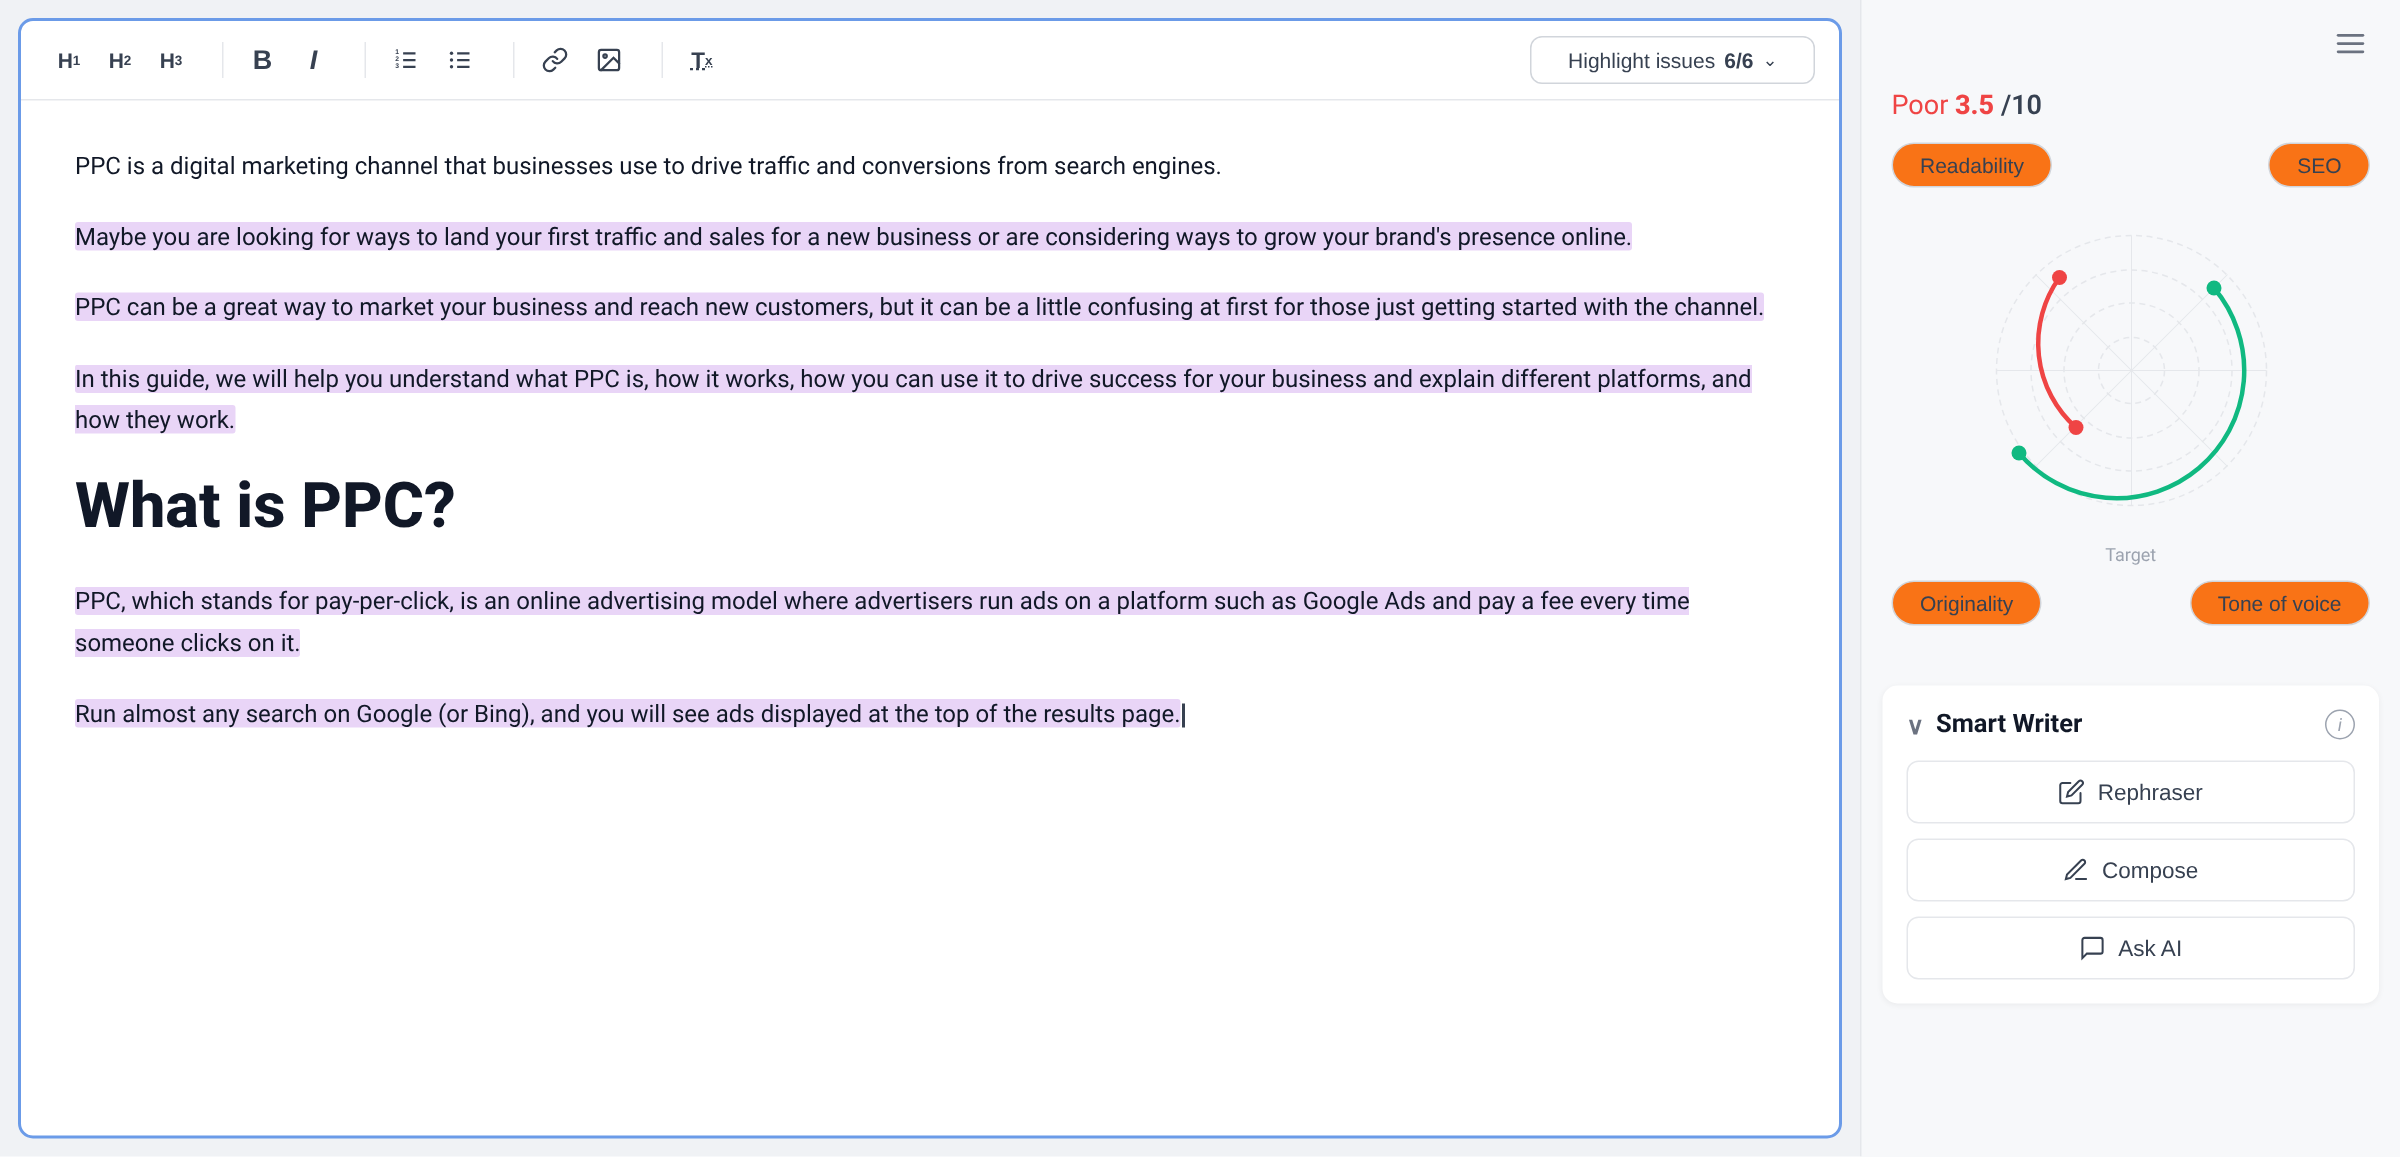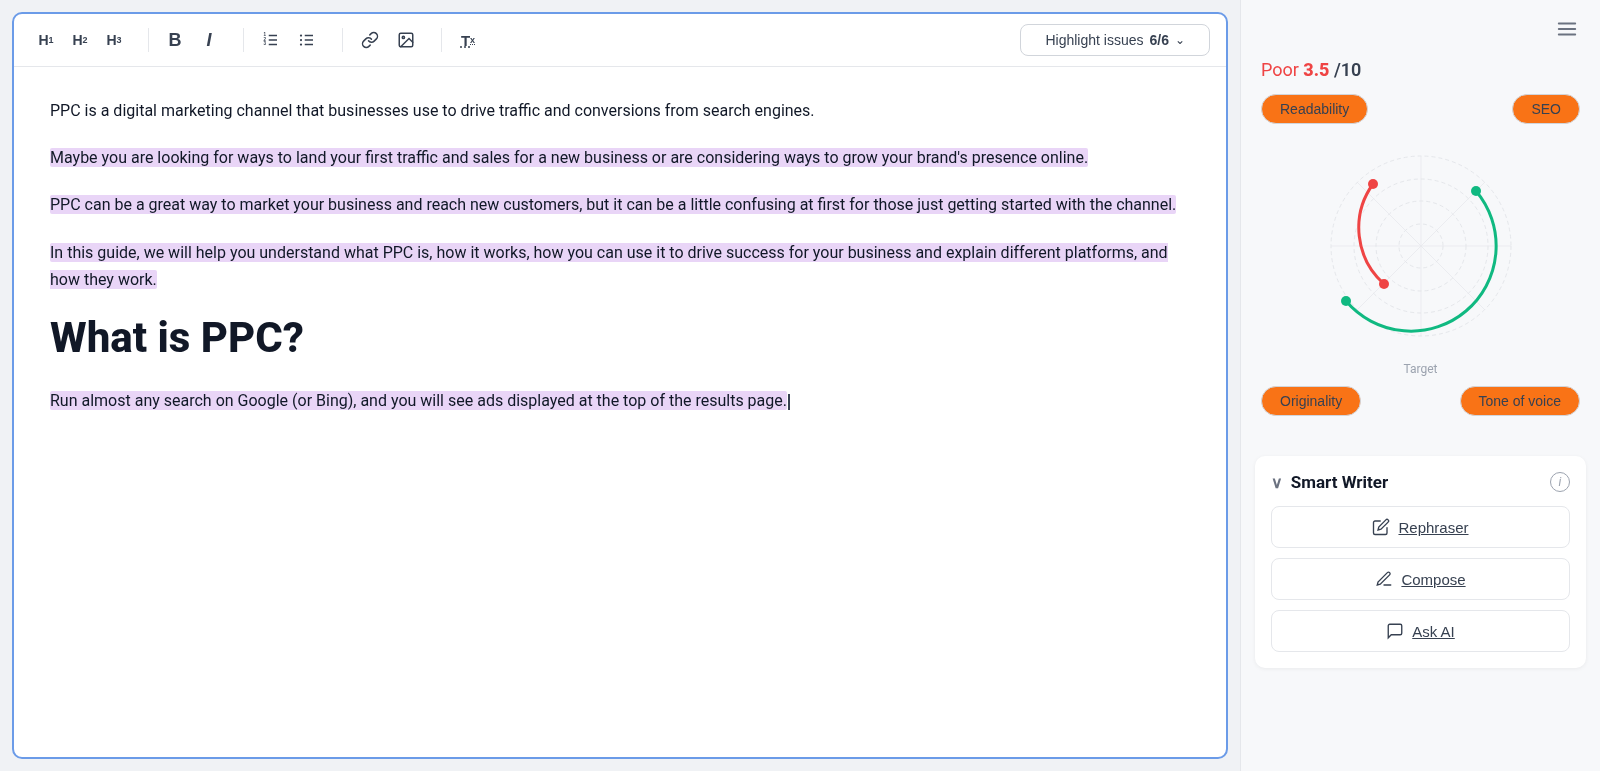--- a/index.html
+++ b/index.html
@@ -257,21 +257,20 @@
       width: 100%;
       padding: 11px;
       border: 1.5px solid #e5e7eb;
       border-radius: 8px;
       background: #fff;
       cursor: pointer;
       font-size: 15px;
       color: #374151;
       font-weight: 500;
       margin-bottom: 10px;
-      text-decoration: underline;
     }
     .writer-btn:last-child { margin-bottom: 0; }
 
     .writer-btn svg {
       width: 18px;
       height: 18px;
       flex-shrink: 0;
     }
   </style>
 </head>
@@ -348,20 +347,21 @@
       <span style="font-size:12px;">⌄</span>
     </button>
   </div>
 
   <div class="editor-content">
     <p>PPC is a digital marketing channel that businesses use to drive traffic and conversions from search engines.</p>
     <p><span class="highlight-purple">Maybe you are looking for ways to land your first traffic and sales for a new business or are considering ways to grow your brand's presence online.</span></p>
     <p><span class="highlight-purple">PPC can be a great way to market your business and reach new customers, but it can be a little confusing at first for those just getting started with the channel.</span></p>
     <p><span class="highlight-purple">In this guide, we will help you understand what PPC is, how it works, how you can use it to drive success for your business and explain different platforms, and how they work.</span></p>
     <h1>What is PPC?</h1>
+    <p><span class="highlight-purple">PPC, which stands for pay-per-click, is an online advertising model where advertisers run ads on a platform such as Google Ads and pay a fee every time someone clicks on it.</span></p>
     <p><span class="highlight-purple"><span>Run almost any search on Google (or Bing), and you will see ads displayed at the top of the results page.</span></span><span style="border-right: 2px solid #374151; display:inline-block; height:1em; vertical-align:text-bottom; margin-left:1px;"></span></p>
   </div>
 </div>
 
 <div class="sidebar">
   <div class="sidebar-header">
     <button class="sidebar-menu-btn">
       <svg width="22" height="22" viewBox="0 0 24 24" fill="none" stroke="#6b7280" stroke-width="2" stroke-linecap="round">
           <line x1="3" y1="6" x2="21" y2="6"></line>
           <line x1="3" y1="12" x2="21" y2="12"></line>

